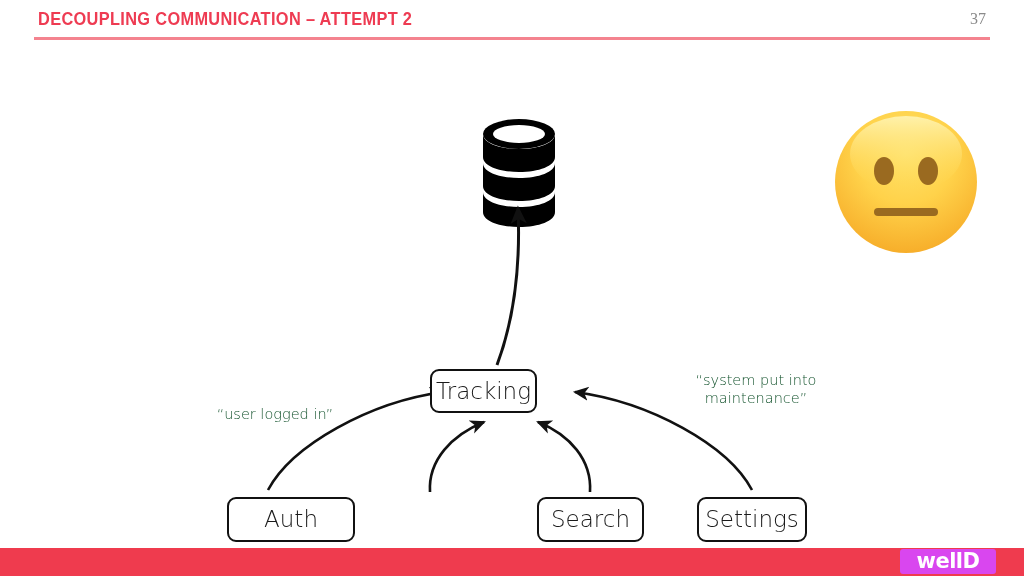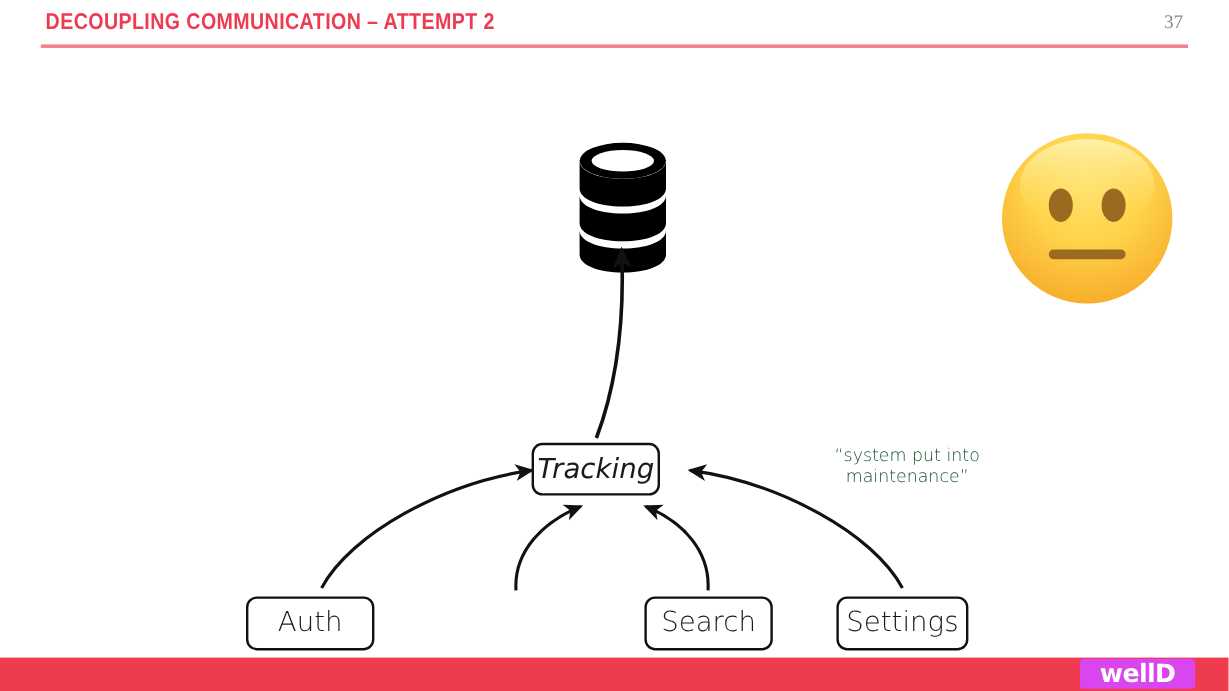--- a/index.html
+++ b/index.html
@@ -106,22 +106,22 @@
     box-sizing: border-box;
   }
   .node-label {
     font-family: "DejaVu Sans", sans-serif;
     font-weight: 300;
     font-size: 23px;
     color: #1a1a1a;
     line-height: 1;
   }
 
-  .node-tracking { left: 443px; top: 324px; width: 107px; height: 44px; font-style: italic; }
-  .node-auth     { left: 205px; top: 452px; width: 107px; height: 45px; }
+  .node-tracking { left: 430px; top: 324px; width: 107px; height: 44px; }
+  .node-auth     { left: 227px; top: 452px; width: 128px; height: 45px; }
   .node-orders   { left: 376px; top: 452px; width: 107px; height: 45px; }
   .node-search   { left: 537px; top: 452px; width: 107px; height: 45px; text-align: center; }
   .node-settings { left: 697px; top: 452px; width: 110px; height: 45px; }
 
   .edge-label {
     position: absolute;
     font-family: "DejaVu Sans", sans-serif;
     font-weight: 300;
     font-size: 14.5px;
     color: #14532d;
@@ -222,20 +222,21 @@
 
 
     <div class="node node-search">
       <span class="node-label">Search</span>
     </div>
 
     <div class="node node-settings">
       <span class="node-label">Settings</span>
     </div>
 
+    <div class="edge-label label-auth">“user logged in”</div>
 
 
     <div class="edge-label label-settings">“system put into
 maintenance”</div>
   </div>
 
   <div class="footer-bar"></div>
   <div class="logo">
     <span class="logo-text">wellD</span>
   </div>

